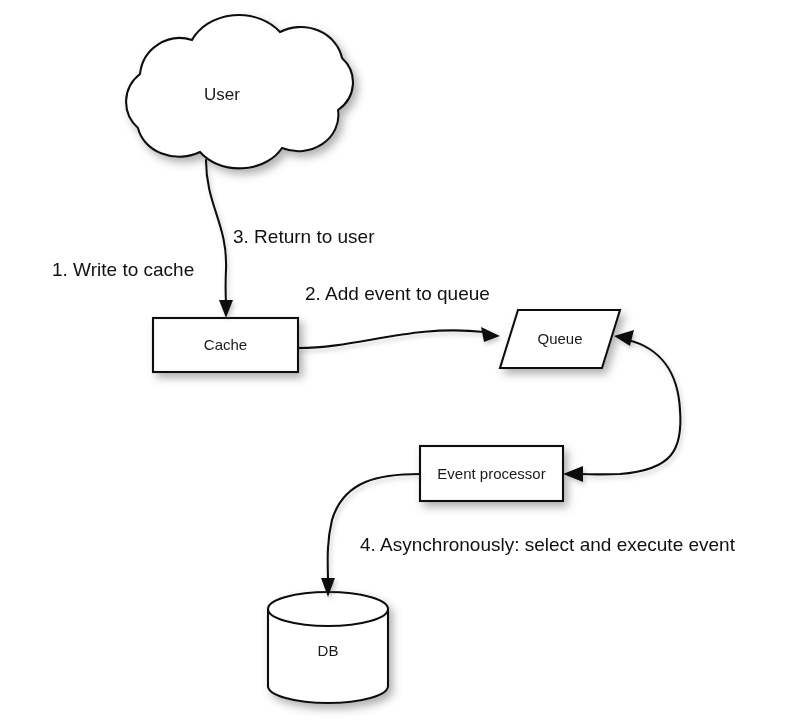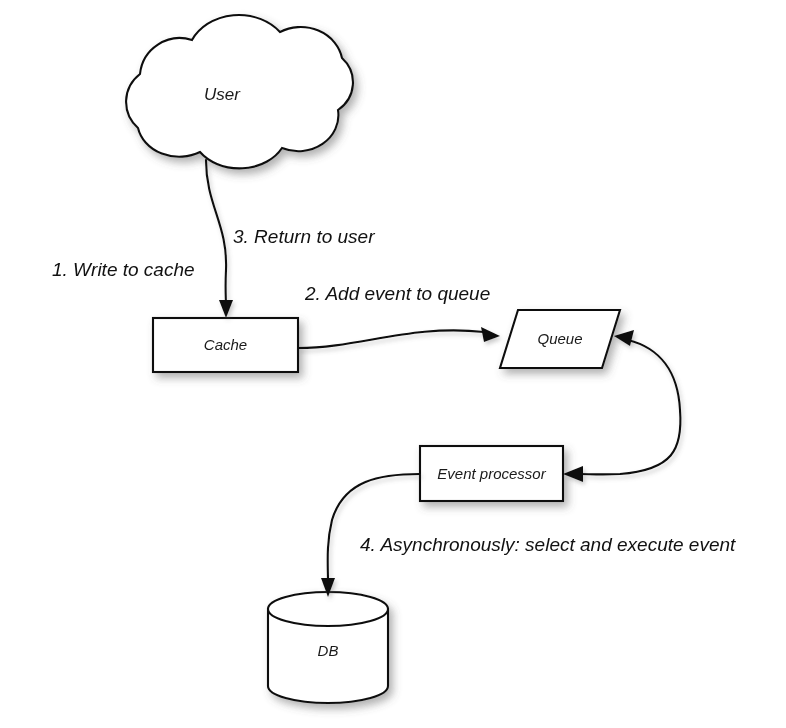--- a/index.html
+++ b/index.html
@@ -10,21 +10,20 @@
   body {
     font-family: "Liberation Sans", sans-serif;
     -webkit-font-smoothing: antialiased;
   }
   #canvas {
     position: relative;
     width: 786px;
     height: 728px;
     background: #ffffff;
     overflow: hidden;
-    font-style: italic;
   }
   #diagram-svg {
     position: absolute;
     left: 0;
     top: 0;
     width: 786px;
     height: 728px;
   }
   .node-label {
     font-family: "Liberation Sans", sans-serif;

